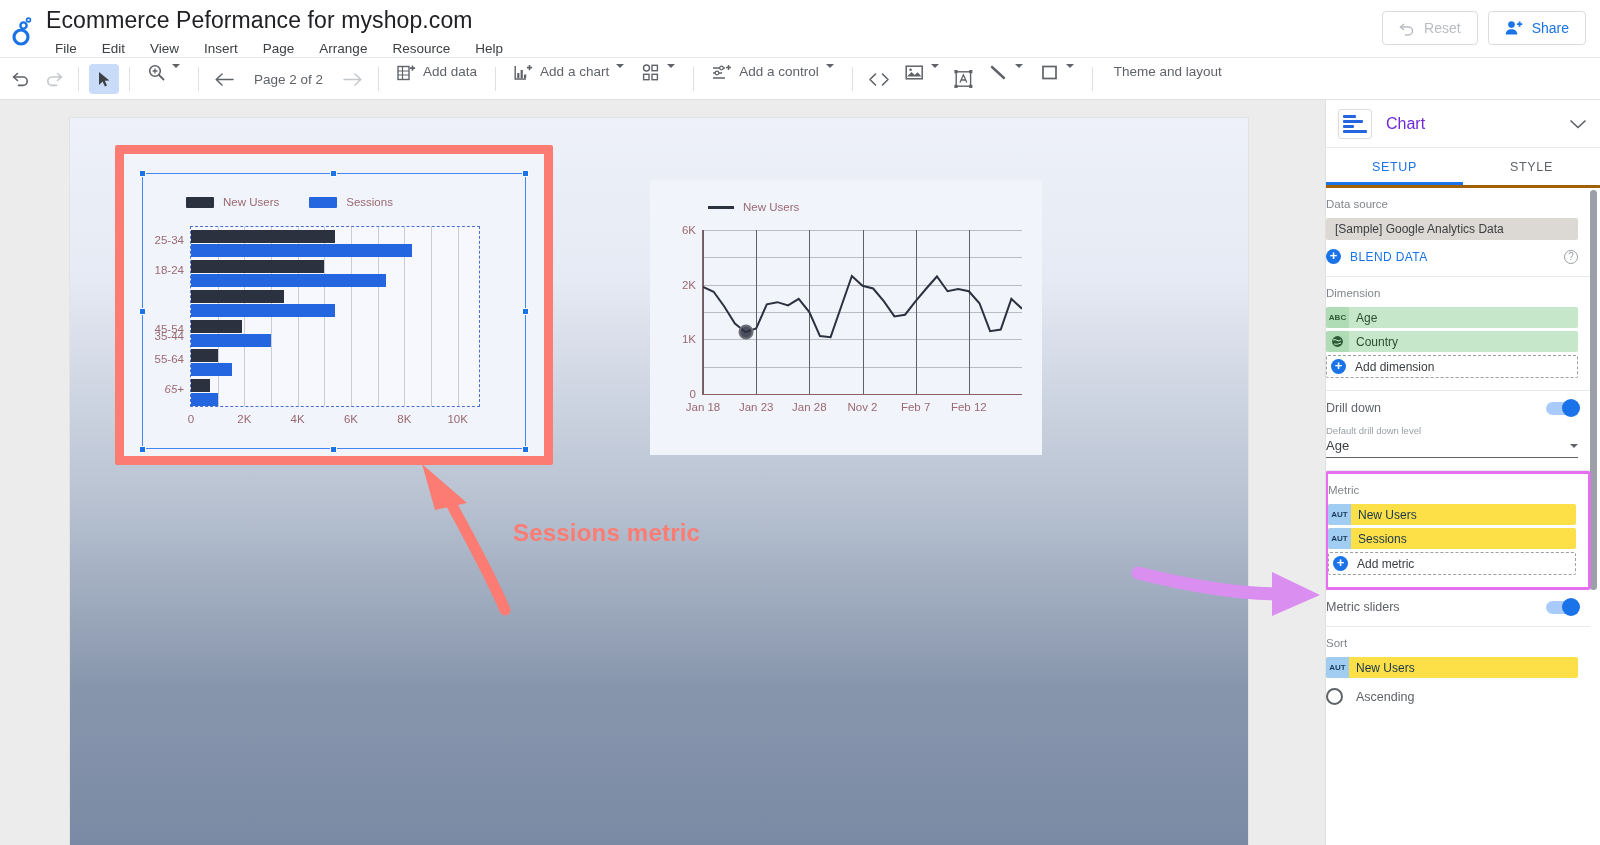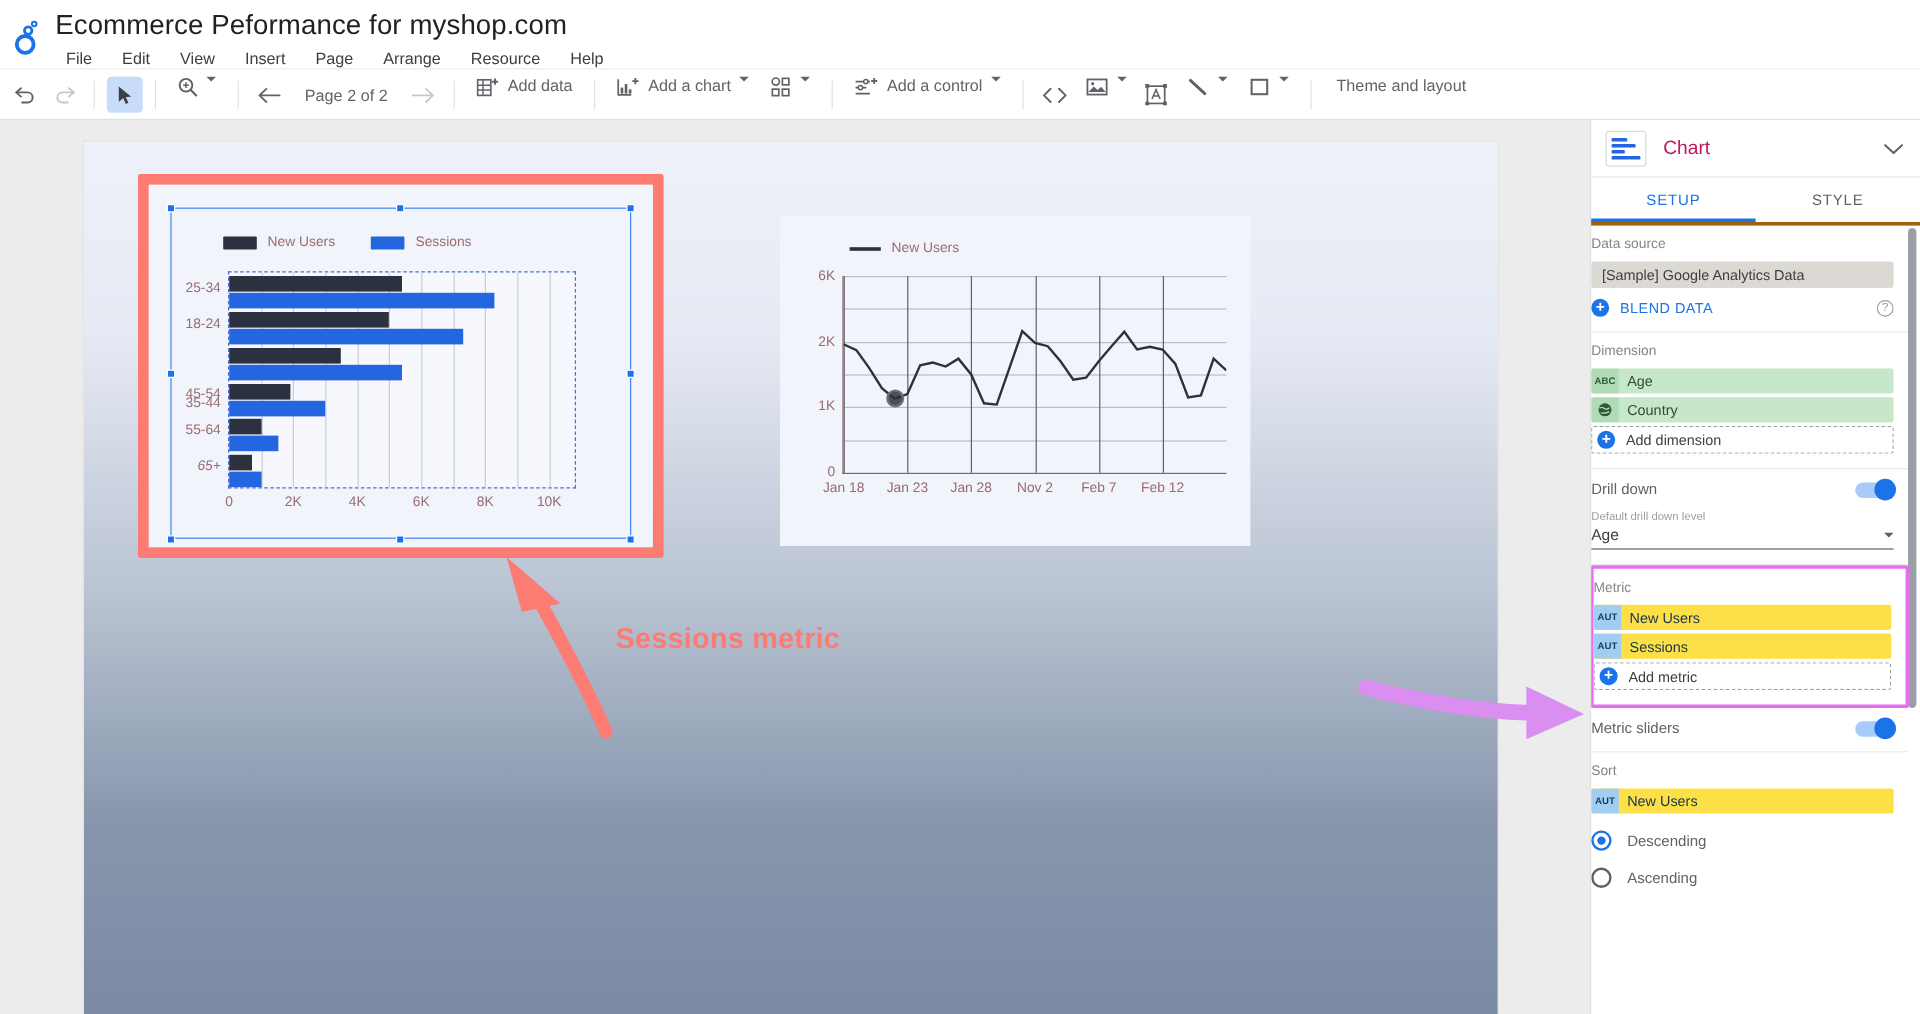--- a/index.html
+++ b/index.html
@@ -155,21 +155,21 @@
   .panel-head {
     height: 48px; display: flex; align-items: center; padding: 0 12px; gap: 14px;
     border-bottom: 1px solid #e8eaed;
   }
   .chart-type-icon {
     width: 34px; height: 30px; border: 1px solid #dadce0; border-radius: 3px;
     background: #fff; padding: 5px 4px; display: flex; flex-direction: column;
     justify-content: space-between; cursor: pointer;
   }
   .cti-bar { height: 3px; background: #2466e0; border-radius: 1px; }
-  .panel-title { font-size: 16px; color: #be185d; flex: 1; }
+  .panel-title { font-size: 16px; color: #6d28d9; flex: 1; }
   .chev { color: #5f6368; font-size: 17px; cursor: pointer; }
 
   .tabs { display: flex; height: 40px; border-bottom: 3px solid #a16207; }
   .tab {
     flex: 1; display: flex; align-items: center; justify-content: center;
     font-size: 12.5px; letter-spacing: 0.7px; color: #5f6368; cursor: pointer;
   }
   .tab.sel { color: #1a73e8; box-shadow: inset 0 -3px 0 #1a73e8; }
 
   .panel-body { position: relative; height: 657px; overflow: hidden; padding-right: 10px; }
@@ -265,20 +265,41 @@
       <div class="doc-title">Ecommerce Peformance for myshop.com</div>
       <div class="menubar">
         <div class="menu-item">File</div>
         <div class="menu-item">Edit</div>
         <div class="menu-item">View</div>
         <div class="menu-item">Insert</div>
         <div class="menu-item">Page</div>
         <div class="menu-item">Arrange</div>
         <div class="menu-item">Resource</div>
         <div class="menu-item">Help</div>
+      </div>
+    </div>
+    <div class="topbar-right">
+      <div class="btn-outline btn-reset">
+        <span>
+          <svg width="17" height="15" viewBox="0 0 17 15">
+            <path d="M5 3 L1.5 6 L5 9" fill="none" stroke="#b9bdc2" stroke-width="1.5"></path>
+            <path d="M1.5 6 H9.5 a4 4 0 0 1 0 8 H6" fill="none" stroke="#b9bdc2" stroke-width="1.5"></path>
+          </svg>
+        </span>
+        <span>Reset</span>
+      </div>
+      <div class="btn-outline btn-share">
+        <span>
+          <svg width="19" height="16" viewBox="0 0 19 16">
+            <circle cx="6.5" cy="4.6" r="3.3" fill="#1a73e8"></circle>
+            <path d="M0.7 14.5 c0-3.4 2.6-5.2 5.8-5.2 s5.8 1.8 5.8 5.2 z" fill="#1a73e8"></path>
+            <path d="M14.6 1.4 v5.4 M11.9 4.1 h5.4" stroke="#1a73e8" stroke-width="1.9" fill="none"></path>
+          </svg>
+        </span>
+        <span>Share</span>
       </div>
     </div>
   </div>
   <div class="topbar-sep"></div>
 
   <div class="toolbar">
     <div class="tb-btn">
       <svg width="19" height="17" viewBox="0 0 19 17">
         <path d="M5.5 2.5 L1.5 6 L5.5 9.5" fill="none" stroke="#5f6368" stroke-width="1.6" stroke-linecap="round" stroke-linejoin="round"></path>
         <path d="M1.8 6 H11 a4.2 4.2 0 0 1 0 8.4 H6.5" fill="none" stroke="#5f6368" stroke-width="1.6" stroke-linecap="round"></path>
@@ -625,24 +646,20 @@
             </span>
         </div>
       </div>
 
       <div class="sec" style="border-bottom:none">
         <div class="sec-label">Sort</div>
         <div class="field-chip chip-blue">
           <span class="fc-icon">AUT</span>
           <span class="fc-name">New Users</span>
         </div>
-        <div class="radio-row" style="margin-top:7px">
-          <span class="radio on"></span>
-          <span class="radio-text">Descending</span>
-        </div>
         <div class="radio-row">
           <span class="radio"></span>
           <span class="radio-text">Ascending</span>
         </div>
       </div>
 
     </div>
   </div>
 </div>
 

